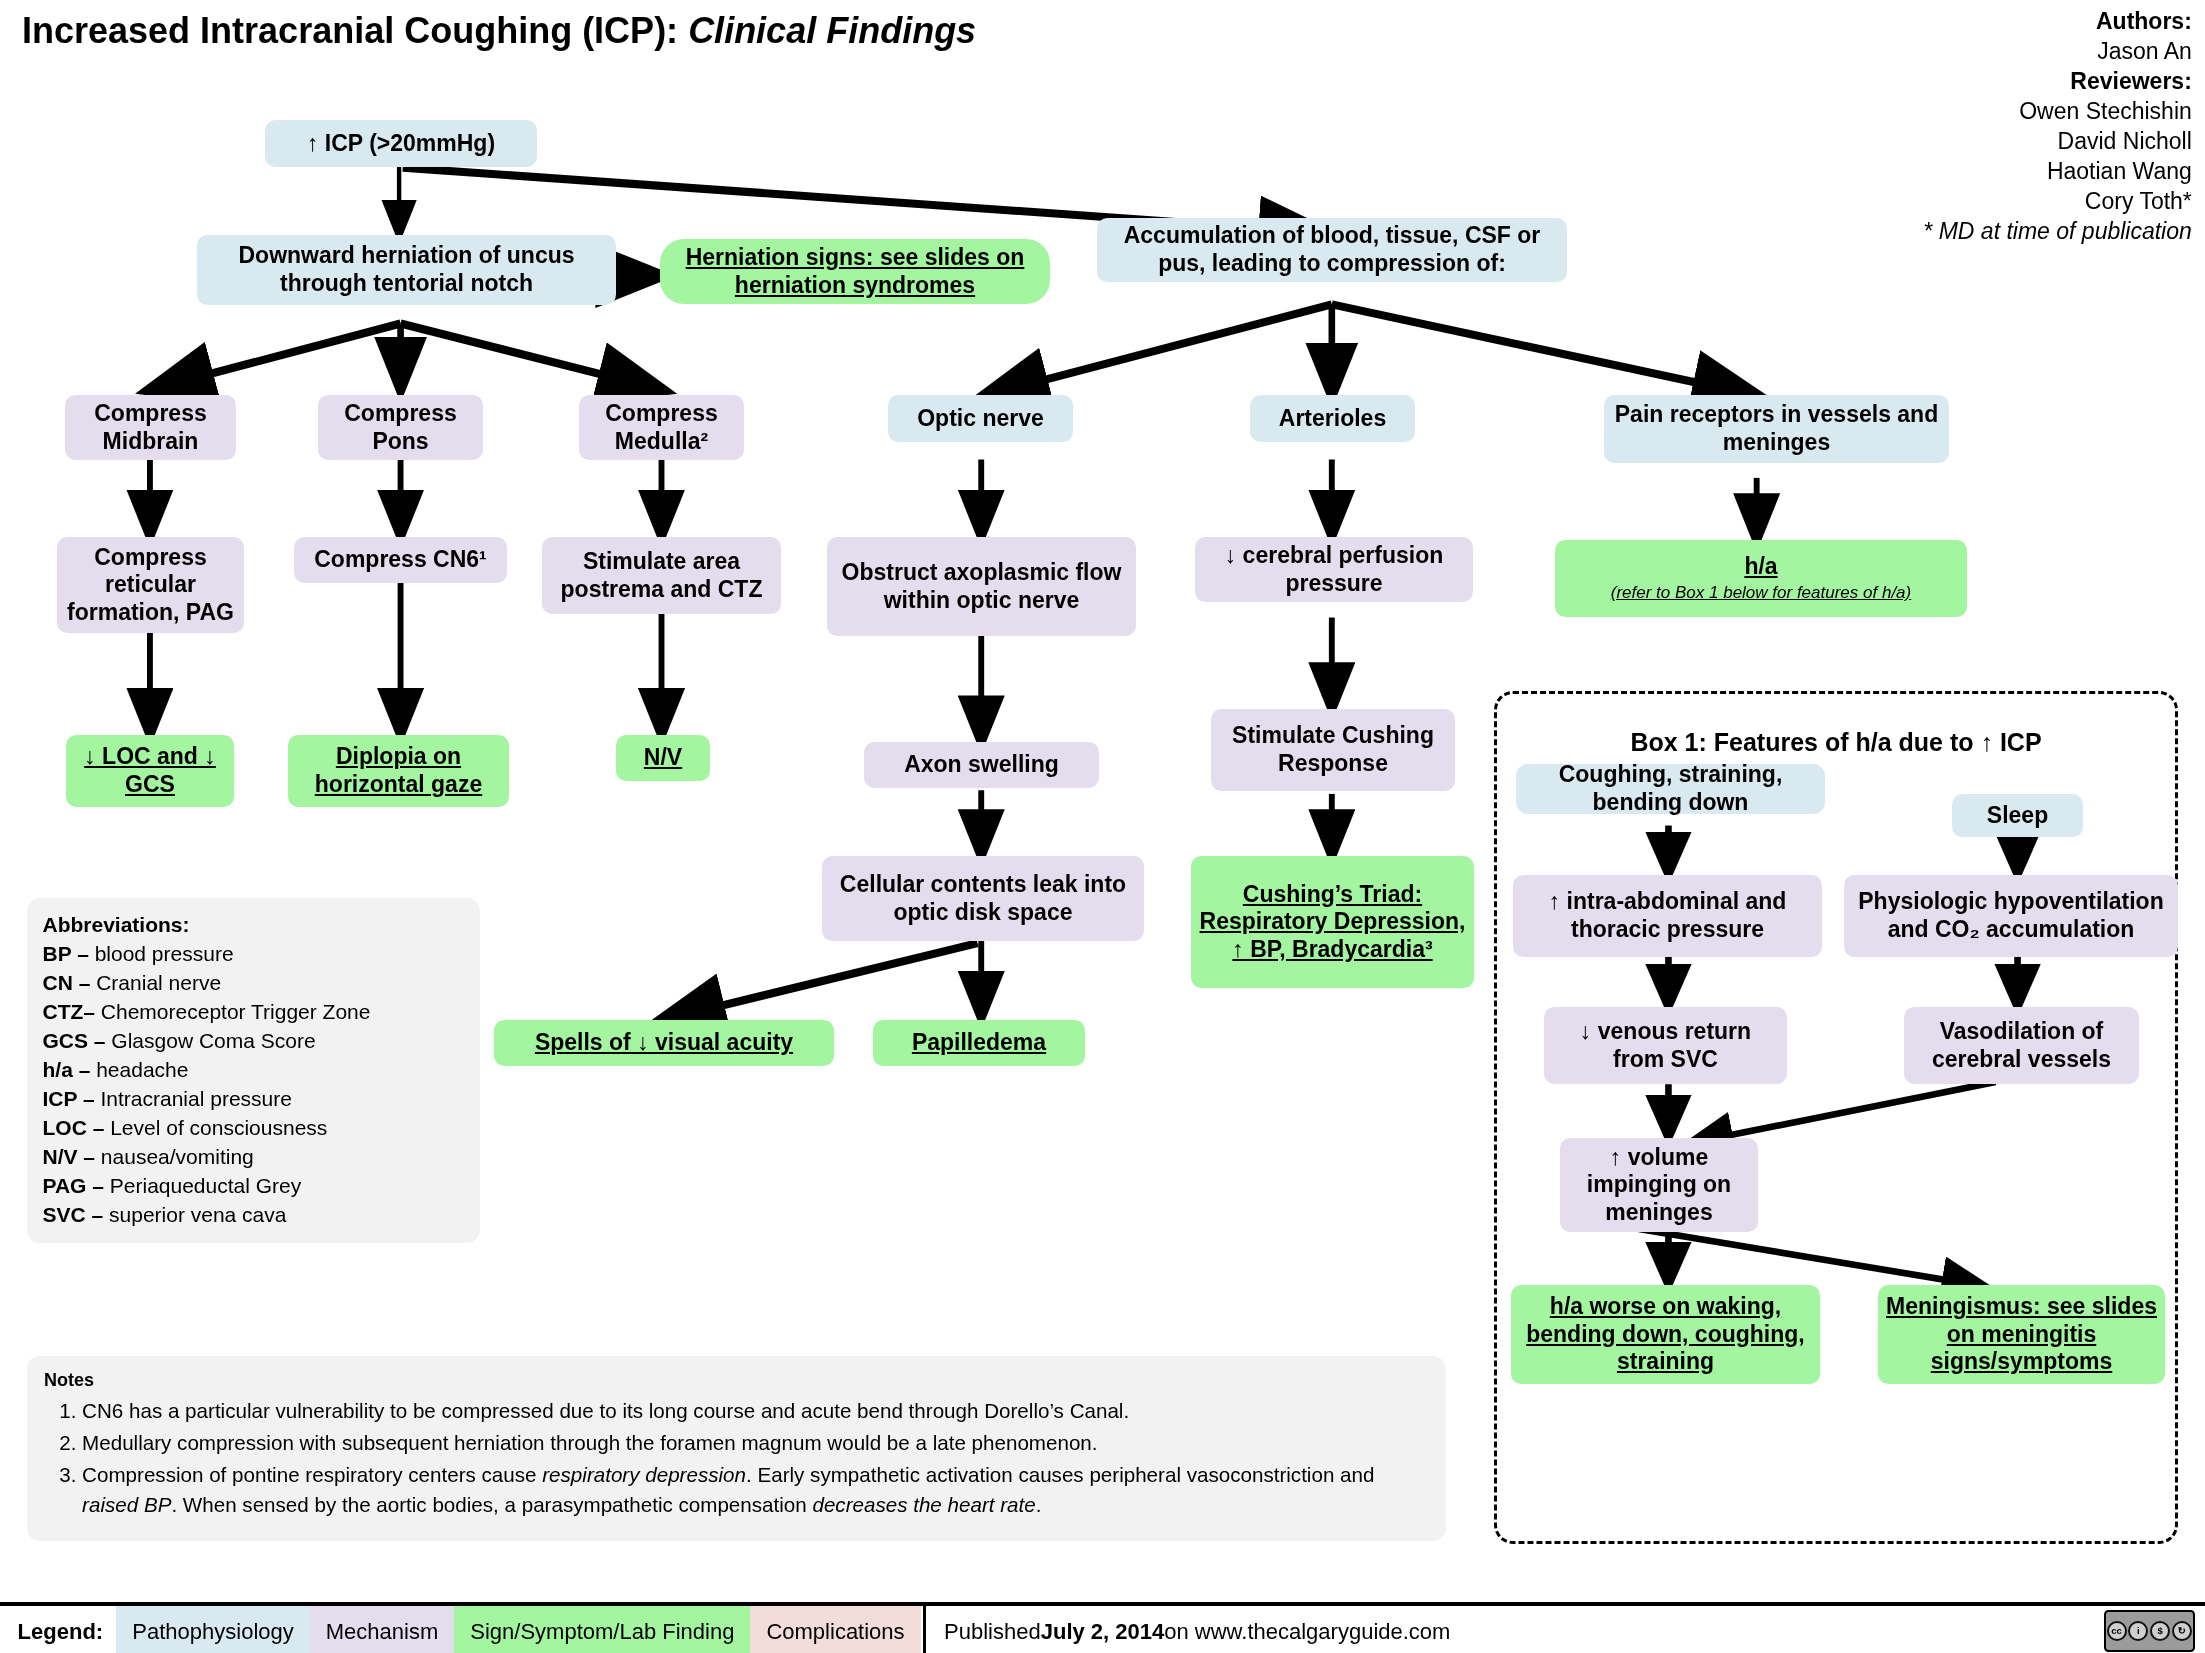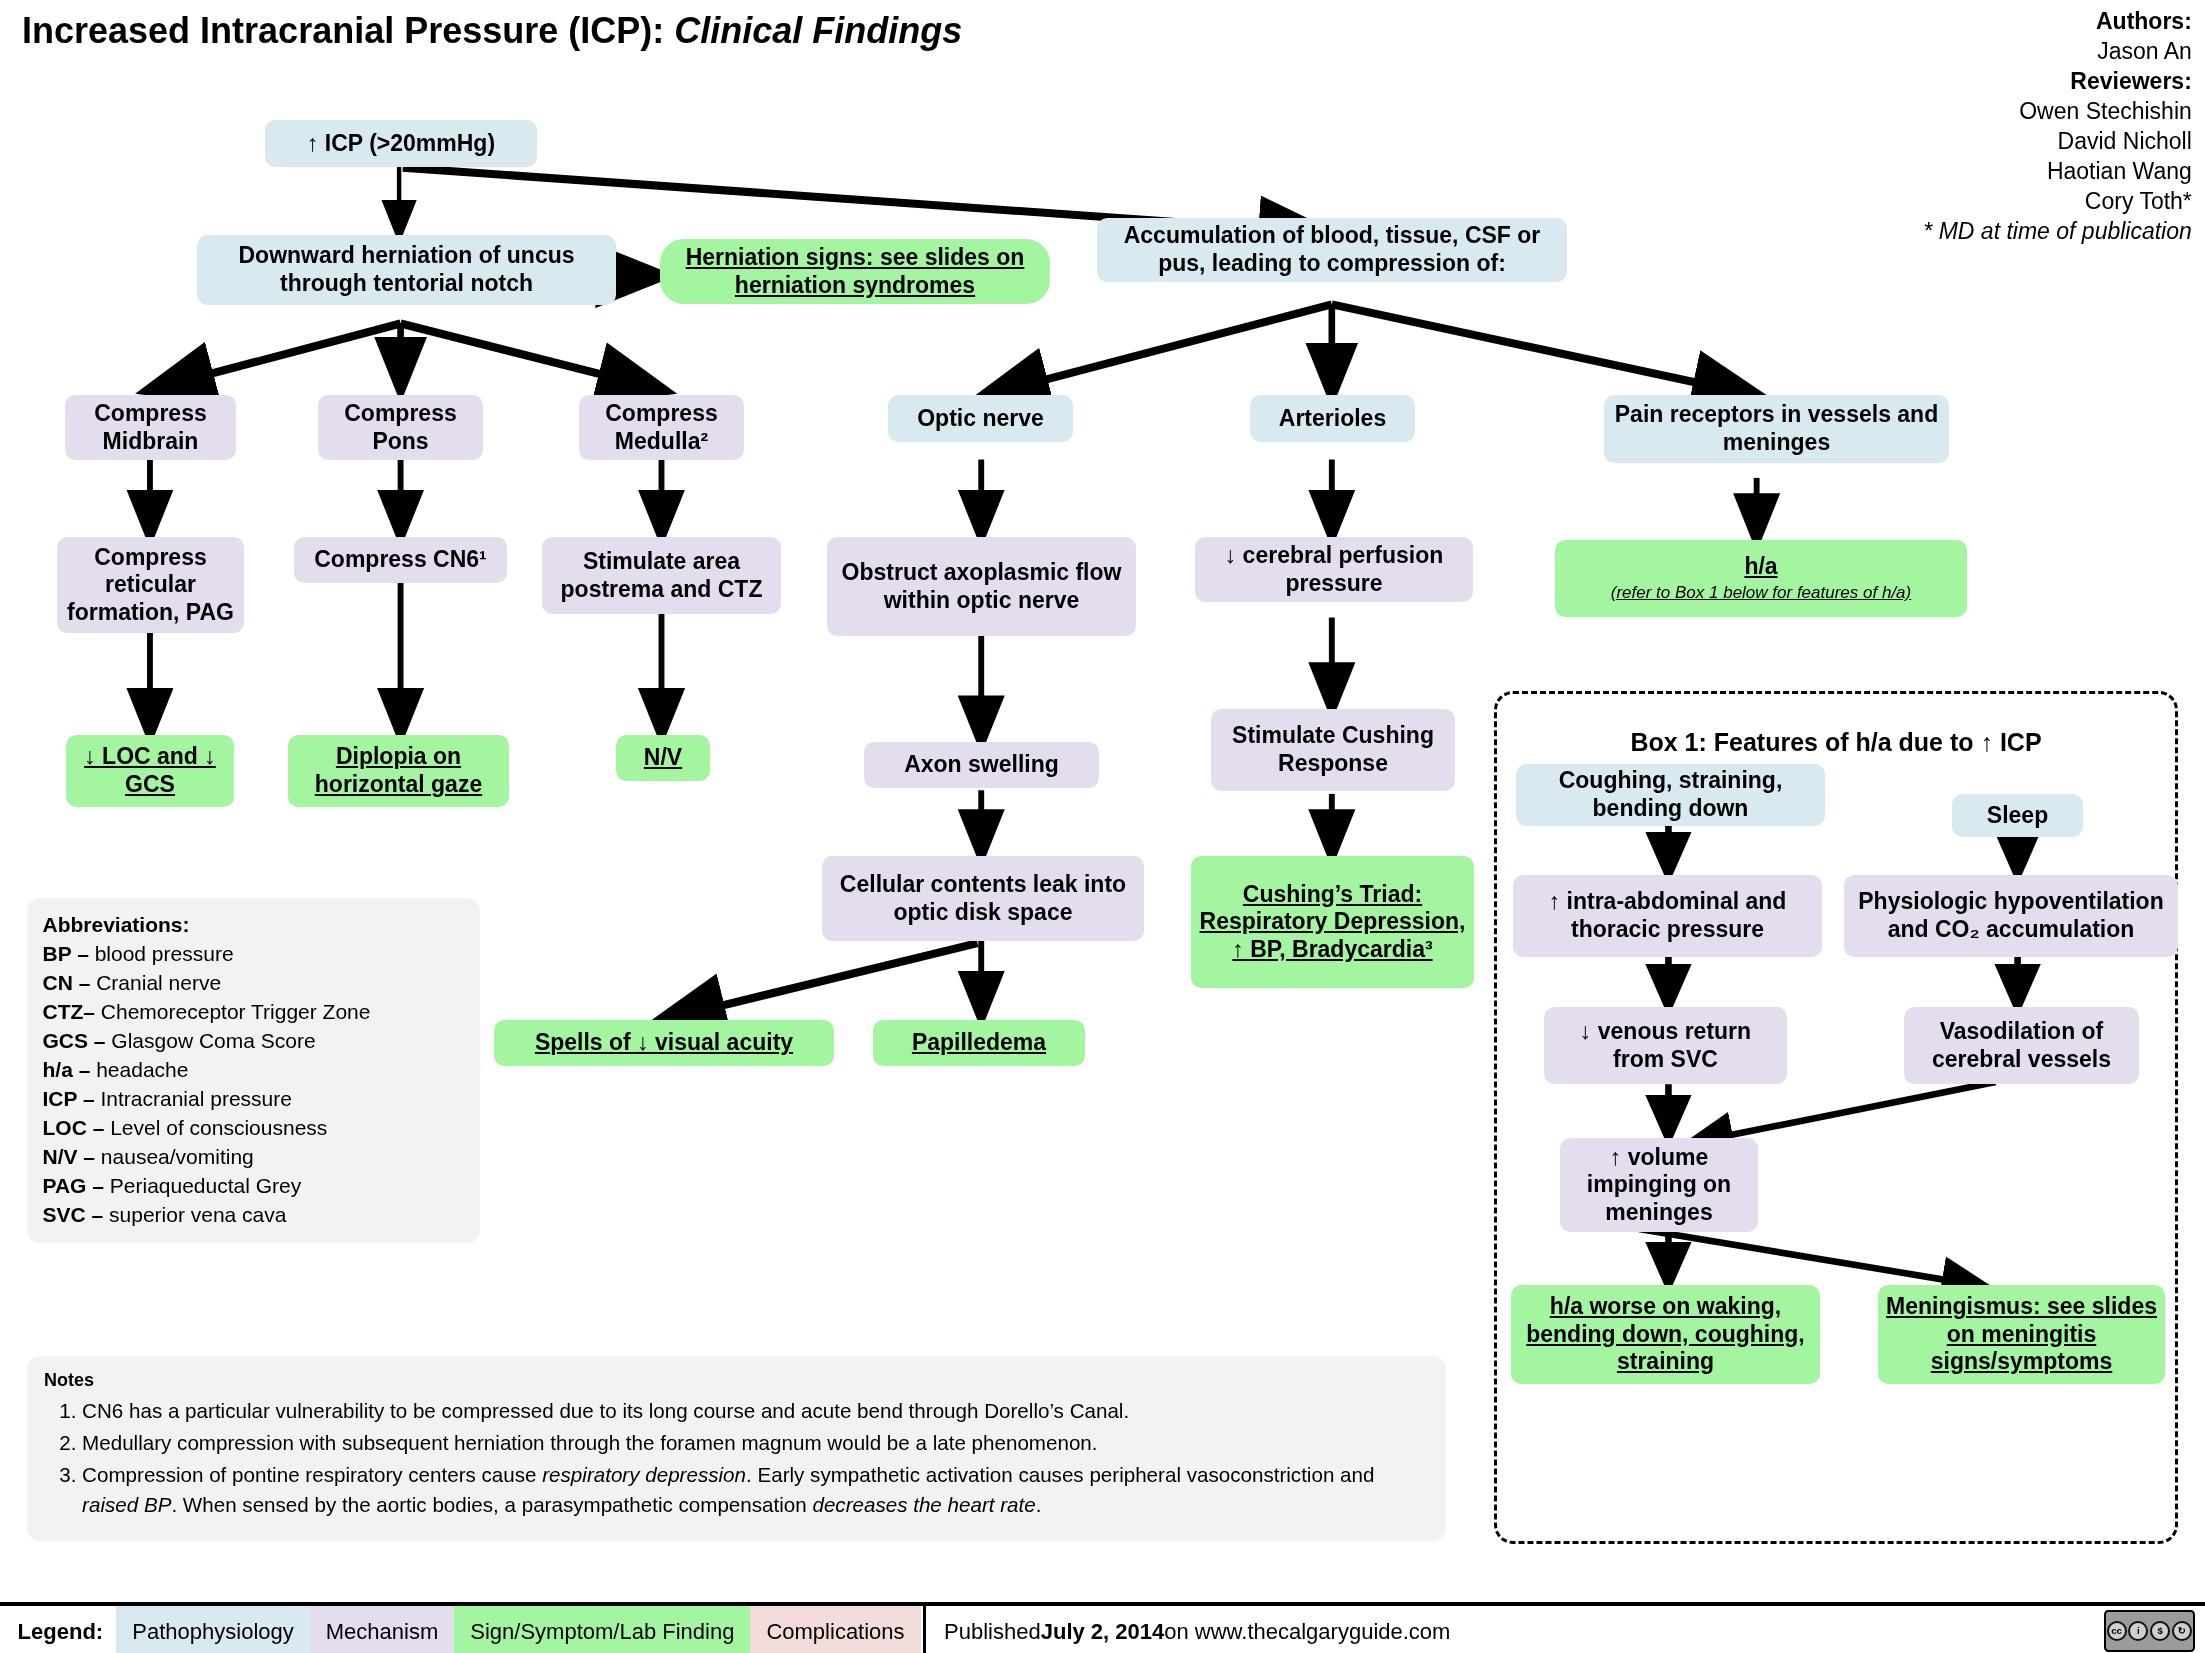--- a/index.html
+++ b/index.html
@@ -50,21 +50,21 @@
       color:#000;}
   .cc span{display:inline-block;width:16px;height:16px;border:2.2px solid #111;border-radius:50%;
            font-size:9.6px;line-height:16px;text-align:center;font-weight:bold;background:#cfcfcf;}
 </style>
 </head>
 <body>
 
 <div class="canvas">
 
   <div class="title">
-    <span>Increased Intracranial Pressure (ICP):</span>
+    <span>Increased Intracranial Coughing (ICP):</span>
     <i>Clinical Findings</i>
   </div>
 
   <div class="authors">
     <div class="hd">Authors:</div>
     <div>Jason An</div>
     <div class="hd">Reviewers:</div>
     <div>Owen Stechishin</div>
     <div>David Nicholl</div>
     <div>Haotian Wang</div>
@@ -207,21 +207,21 @@
   <div class="node sign" style="left:494px;top:1020px;width:340px;height:46px;">
     <span>Spells of ↓ visual acuity</span>
   </div>
   <div class="node sign" style="left:873px;top:1020px;width:212px;height:46px;">
     <span>Papilledema</span>
   </div>
 
   <div class="box1"></div>
   <div class="box1title">Box 1: Features of h/a due to ↑ ICP</div>
 
-  <div class="node patho" style="left:1516px;top:764px;width:309px;height:62px;">
+  <div class="node patho" style="left:1516px;top:764px;width:309px;height:50px;border-radius:12px;">
     <span>Coughing, straining, bending down</span>
   </div>
   <div class="node patho" style="left:1952px;top:794px;width:131px;height:43px;">
     <span>Sleep</span>
   </div>
   <div class="node mech" style="left:1513px;top:875px;width:309px;height:82px;">
     <span>↑ intra-abdominal and thoracic pressure</span>
   </div>
   <div class="node mech" style="left:1844px;top:875px;width:334px;height:82px;">
     <span>Physiologic hypoventilation and CO₂ accumulation</span>

